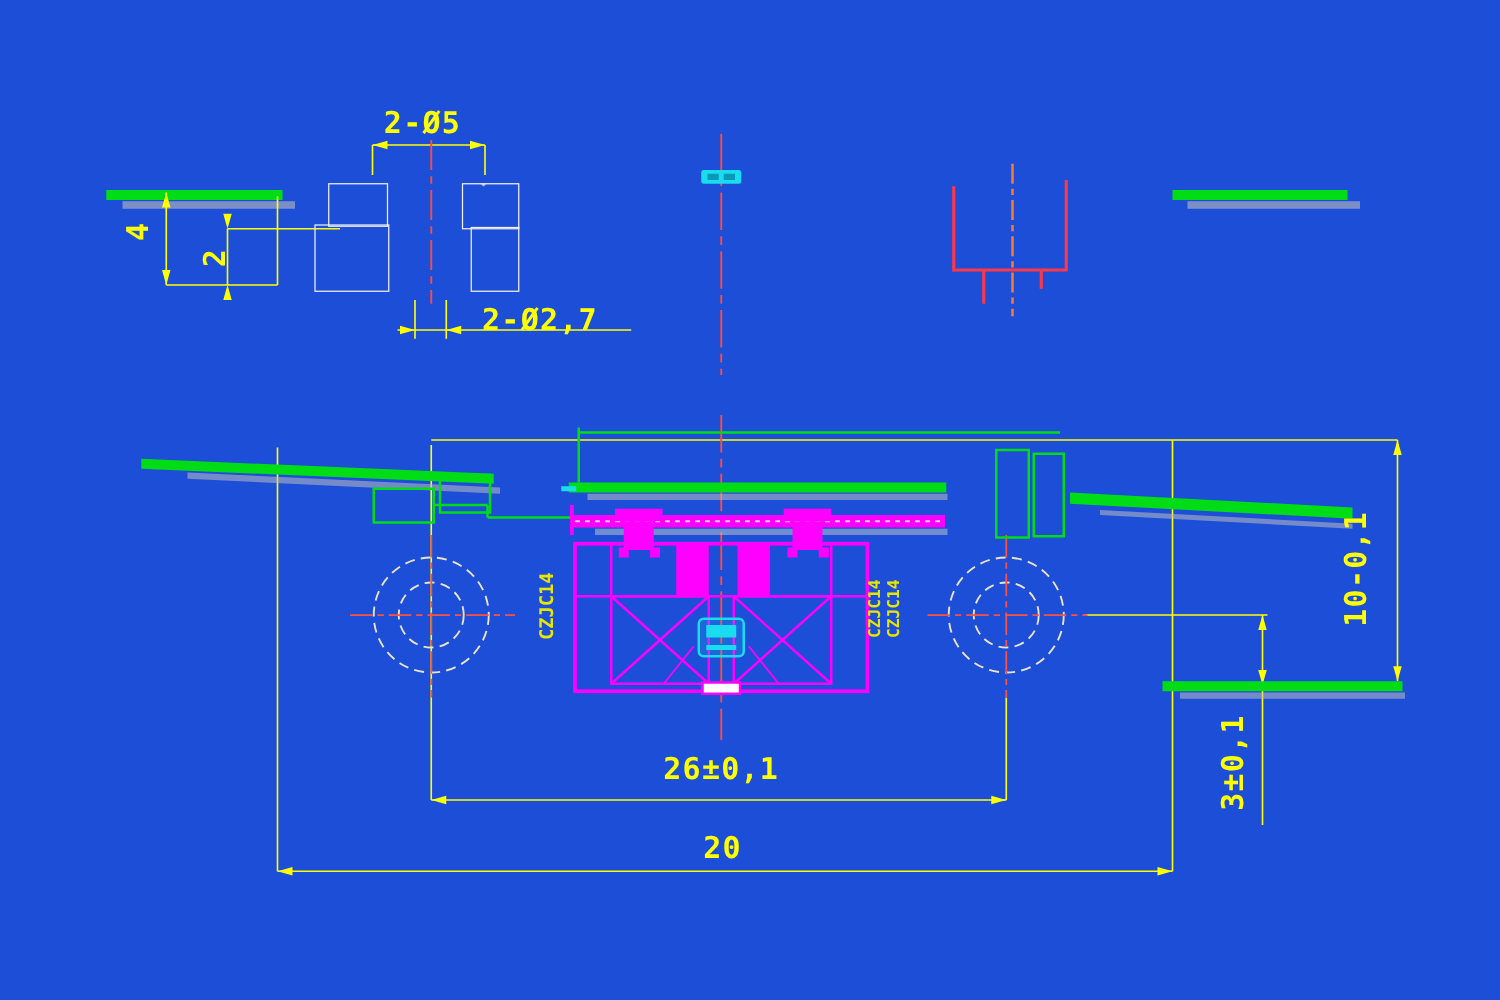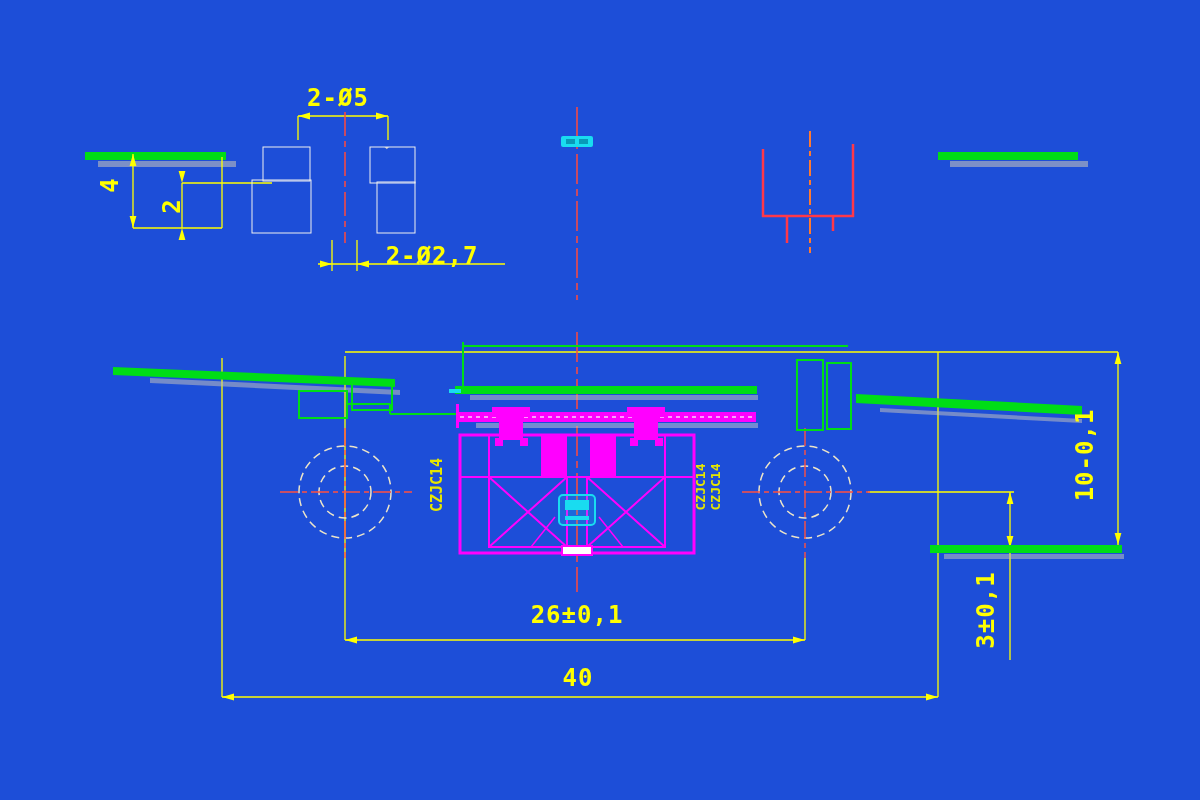--- a/index.html
+++ b/index.html
@@ -176,21 +176,21 @@
 <div class="txt" style="left:278px;top:86px;width:120px;">2-Ø5</div>
 
 <div class="txt" style="left:362px;top:244px;width:140px;">2-Ø2,7</div>
 
 <div class="txt rot" style="left:90px;top:173px;width:40px;">4</div>
 
 <div class="txt rot" style="left:152px;top:194px;width:40px;">2</div>
 
 <div class="txt" style="left:497px;top:603px;width:160px;text-align:center;">26±0,1</div>
 
-<div class="txt" style="left:518px;top:666px;width:120px;">40</div>
+<div class="txt" style="left:518px;top:666px;width:120px;">20</div>
 
 <div class="txt rot" style="left:1025px;top:443px;width:120px;">10-0,1</div>
 
 <div class="txt rot" style="left:936px;top:598px;width:100px;">3±0,1</div>
 
 <div class="txt rot lbl" style="left:387px;top:477px;width:100px;">CZJC14</div>
 
 <div class="txt rot lbl2" style="left:656px;top:480px;width:90px;">CZJC14</div>
 
 <div class="txt rot lbl2" style="left:671px;top:480px;width:90px;">CZJC14</div>

